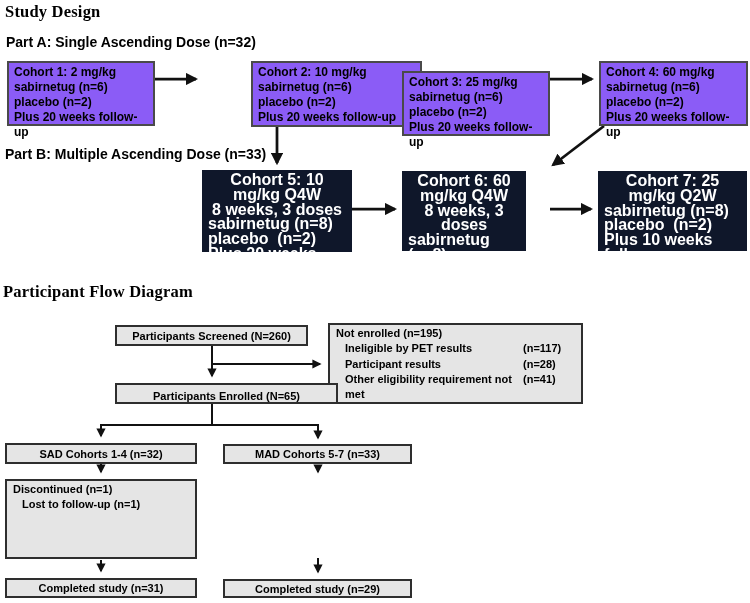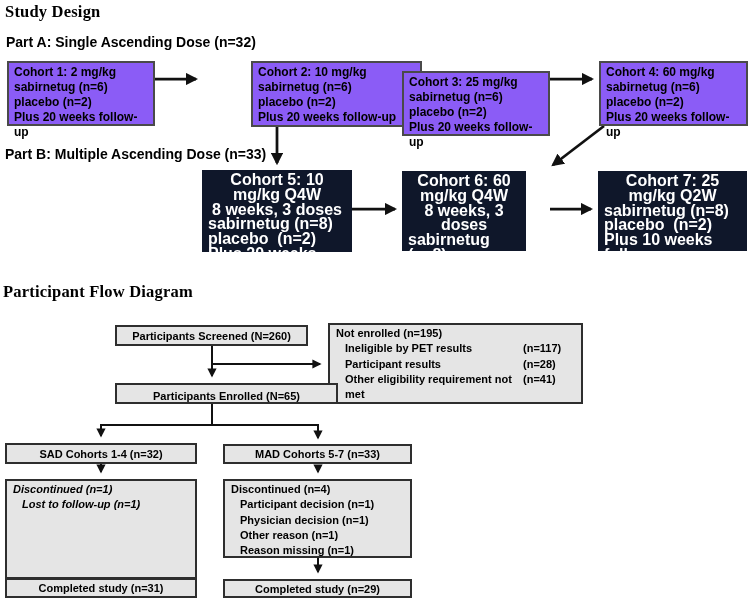--- a/index.html
+++ b/index.html
@@ -145,30 +145,23 @@
     <span>Participants Enrolled (N=65)</span>
   </div>
 
   <div class="fbox single" style="left:5px;top:443px;width:192px;height:21px;">
     <span>SAD Cohorts 1-4 (n=32)</span>
   </div>
   <div class="fbox single" style="left:223px;top:444px;width:189px;height:20px;">
     <span>MAD Cohorts 5-7 (n=33)</span>
   </div>
 
-  <div class="fbox multi" style="left:5px;top:479px;width:192px;height:100px;font-style:italic;">
+  <div class="fbox multi" style="left:5px;top:479px;width:192px;height:80px;">
     <div class="line">Discontinued (n=1)</div>
     <div class="line indent">Lost to follow-up (n=1)</div>
-  </div>
-  <div class="fbox multi" style="left:223px;top:479px;width:189px;height:79px;">
-    <div class="line">Discontinued (n=4)</div>
-    <div class="line indent">Participant decision (n=1)</div>
-    <div class="line indent">Physician decision (n=1)</div>
-    <div class="line indent">Other reason (n=1)</div>
-    <div class="line indent">Reason missing (n=1)</div>
   </div>
 
   <div class="fbox single" style="left:5px;top:578px;width:192px;height:20px;">
     <span>Completed study (n=31)</span>
   </div>
   <div class="fbox single" style="left:223px;top:579px;width:189px;height:19px;">
     <span>Completed study (n=29)</span>
   </div>
 
 </div>

